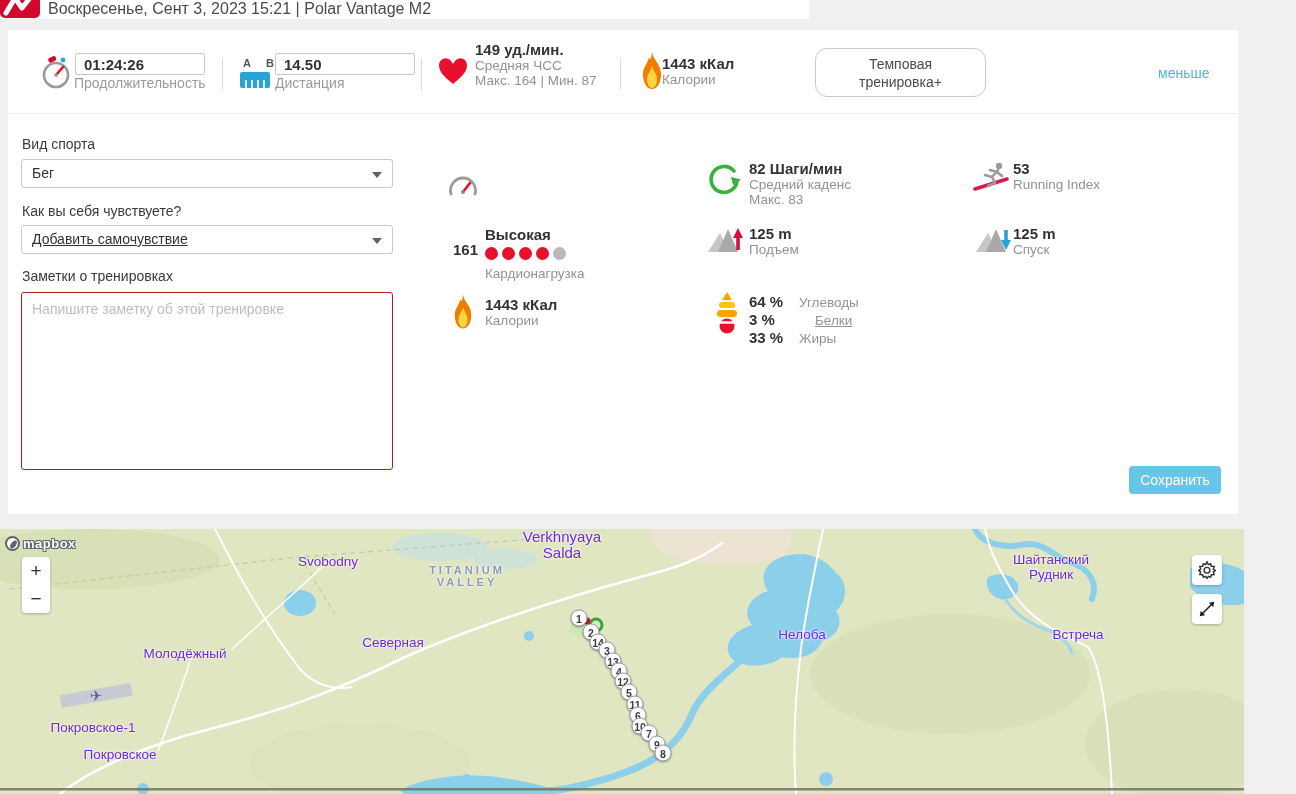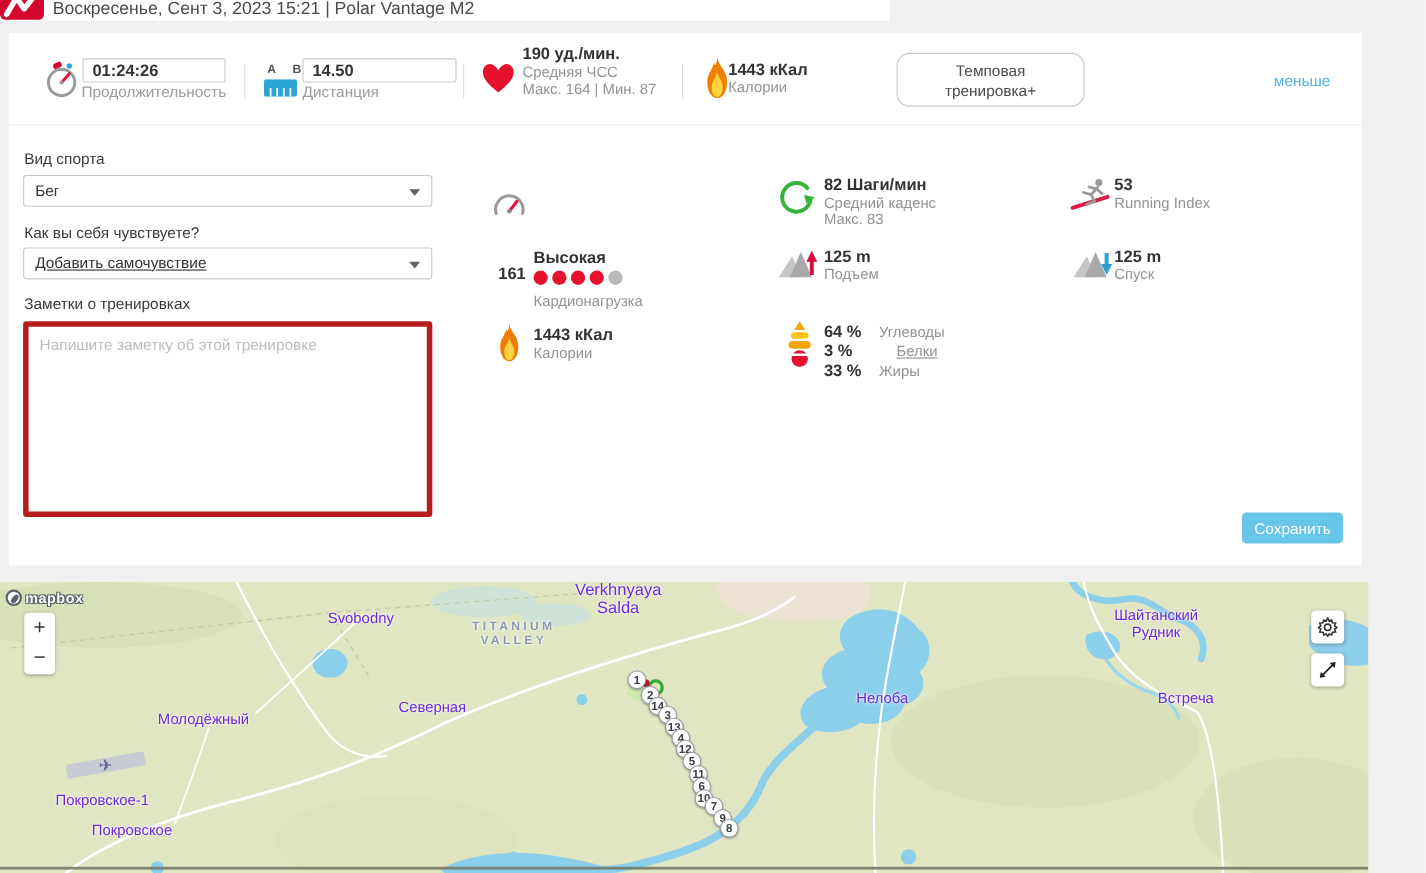--- a/index.html
+++ b/index.html
@@ -33,21 +33,21 @@
   .less-link { position:absolute; left:1150px; top:35px; font-size:14px; color:#4fb3e3; cursor:pointer; }
 
   
   .form-label { position:absolute; font-size:14px; color:#3a3a3a; }
   .select { position:absolute; width:372px; height:29px; border:1px solid #c8c8c8; border-radius:3px;
             background:#fff; font-size:14px; color:#333; line-height:27px; padding:0 10px; cursor:pointer; }
   .select .caret { position:absolute; right:10px; top:12px; width:0; height:0;
                    border-left:5px solid transparent; border-right:5px solid transparent;
                    border-top:6px solid #5f6368; }
   .notes { position:absolute; left:13px; top:262px; width:372px; height:178px;
-           border:5px solid #b91c1c; border-radius:3px; resize:none; padding:8px 10px;
+           border:1px solid #b91c1c; border-radius:3px; resize:none; padding:8px 10px;
            font-family:"Liberation Sans",sans-serif; font-size:14px; color:#333; }
   .notes::placeholder { color:#bdbdbd; }
 
   
   .micon { position:absolute; }
   .mtext { position:absolute; white-space:nowrap; }
   .dot { display:inline-block; width:13px; height:13px; border-radius:50%;
          background:#b9b9b9; margin-right:4px; }
   .dot.filled { background:#e8112d; }
 
@@ -125,21 +125,21 @@
     </svg>
     <input class="stat-input" style="left: 267px; top: 23px; width: 140px;" value="14.50">
     <div class="stat-label" style="left:267px; top:45px;">Дистанция</div>
 
     <div class="vdiv" style="left:413px;"></div>
 
     <svg class="micon" style="left:429px; top:26px;" width="32" height="30" viewBox="0 0 32 30">
       <path d="M16 28 C8 21.5 2 16 2 9.6 C2 4 7 .8 11 2.8 C13.5 4 15 6 16 8 C17 6 18.5 4 21 2.8 C25 .8 30 4 30 9.6 C30 16 24 21.5 16 28 Z" fill="#e8112d"></path>
     </svg>
     <div class="mtext" style="left:467px; top:11px; white-space:normal; width:126px;">
-      <div class="big-val">190 уд./мин.</div>
+      <div class="big-val">149 уд./мин.</div>
       <div class="sub">Средняя ЧСС</div>
       <div class="sub">Макс. 164  |  Мин. 87</div>
     </div>
 
     <div class="vdiv" style="left:612px;"></div>
 
     <svg class="micon" style="left:632px; top:22px;" width="24" height="38" viewBox="0 0 24 38">
       <path d="M12 0 C13 8 21 12 21 22 C21 31.5 17 37 12 37 C7 37 3 31.5 3 22 C3 15 8 11 9 5 C10 8 11 9 12 0 Z" fill="#f07d00"></path>
       <path d="M12 14 C14 20 17 22 17 27 C17 33 14.5 36 12 36 C9.5 36 7 33 7 27 C7 23 10 20 12 14 Z" fill="#ffd23f"></path>
     </svg>

